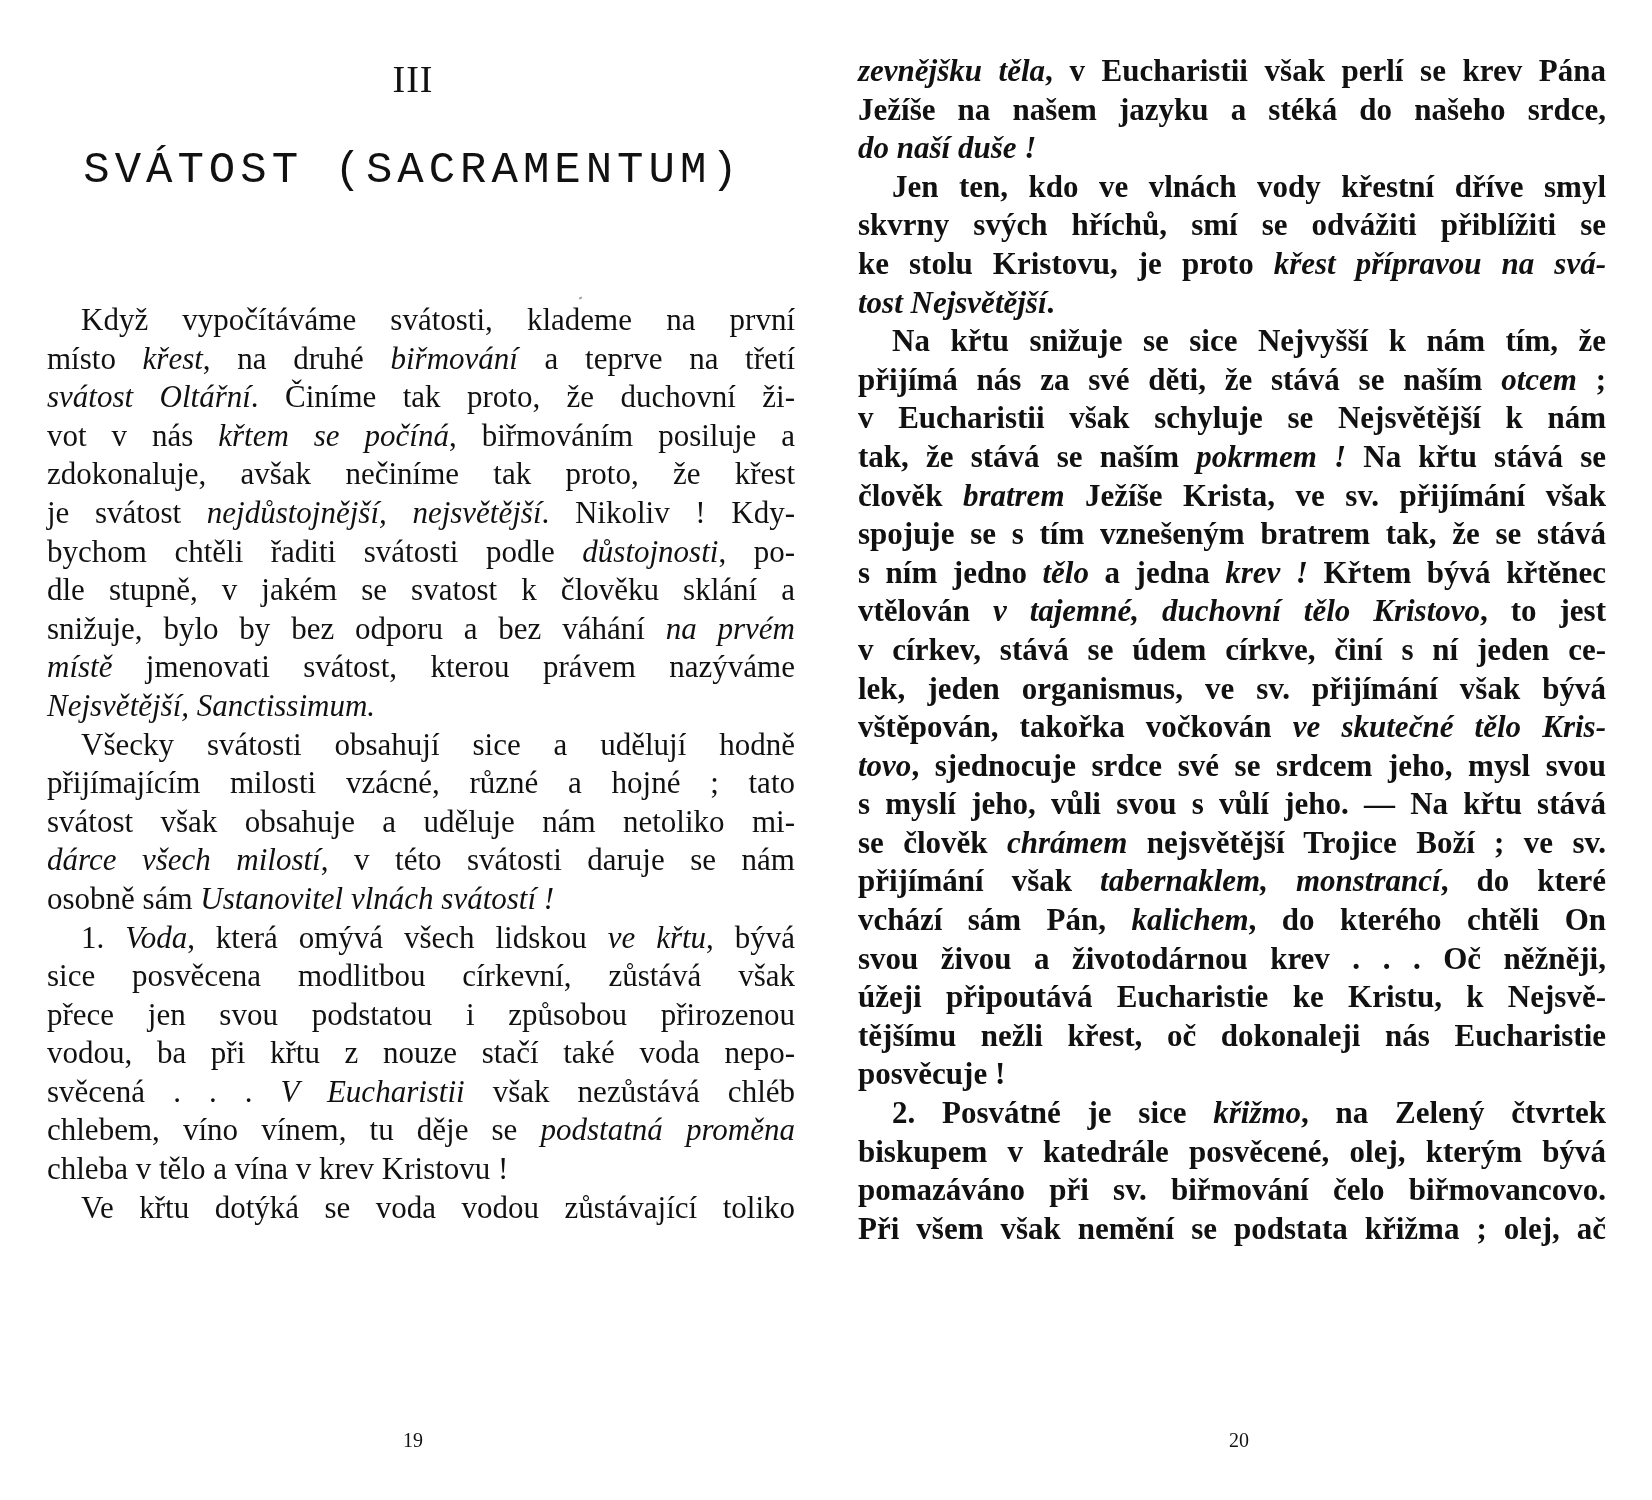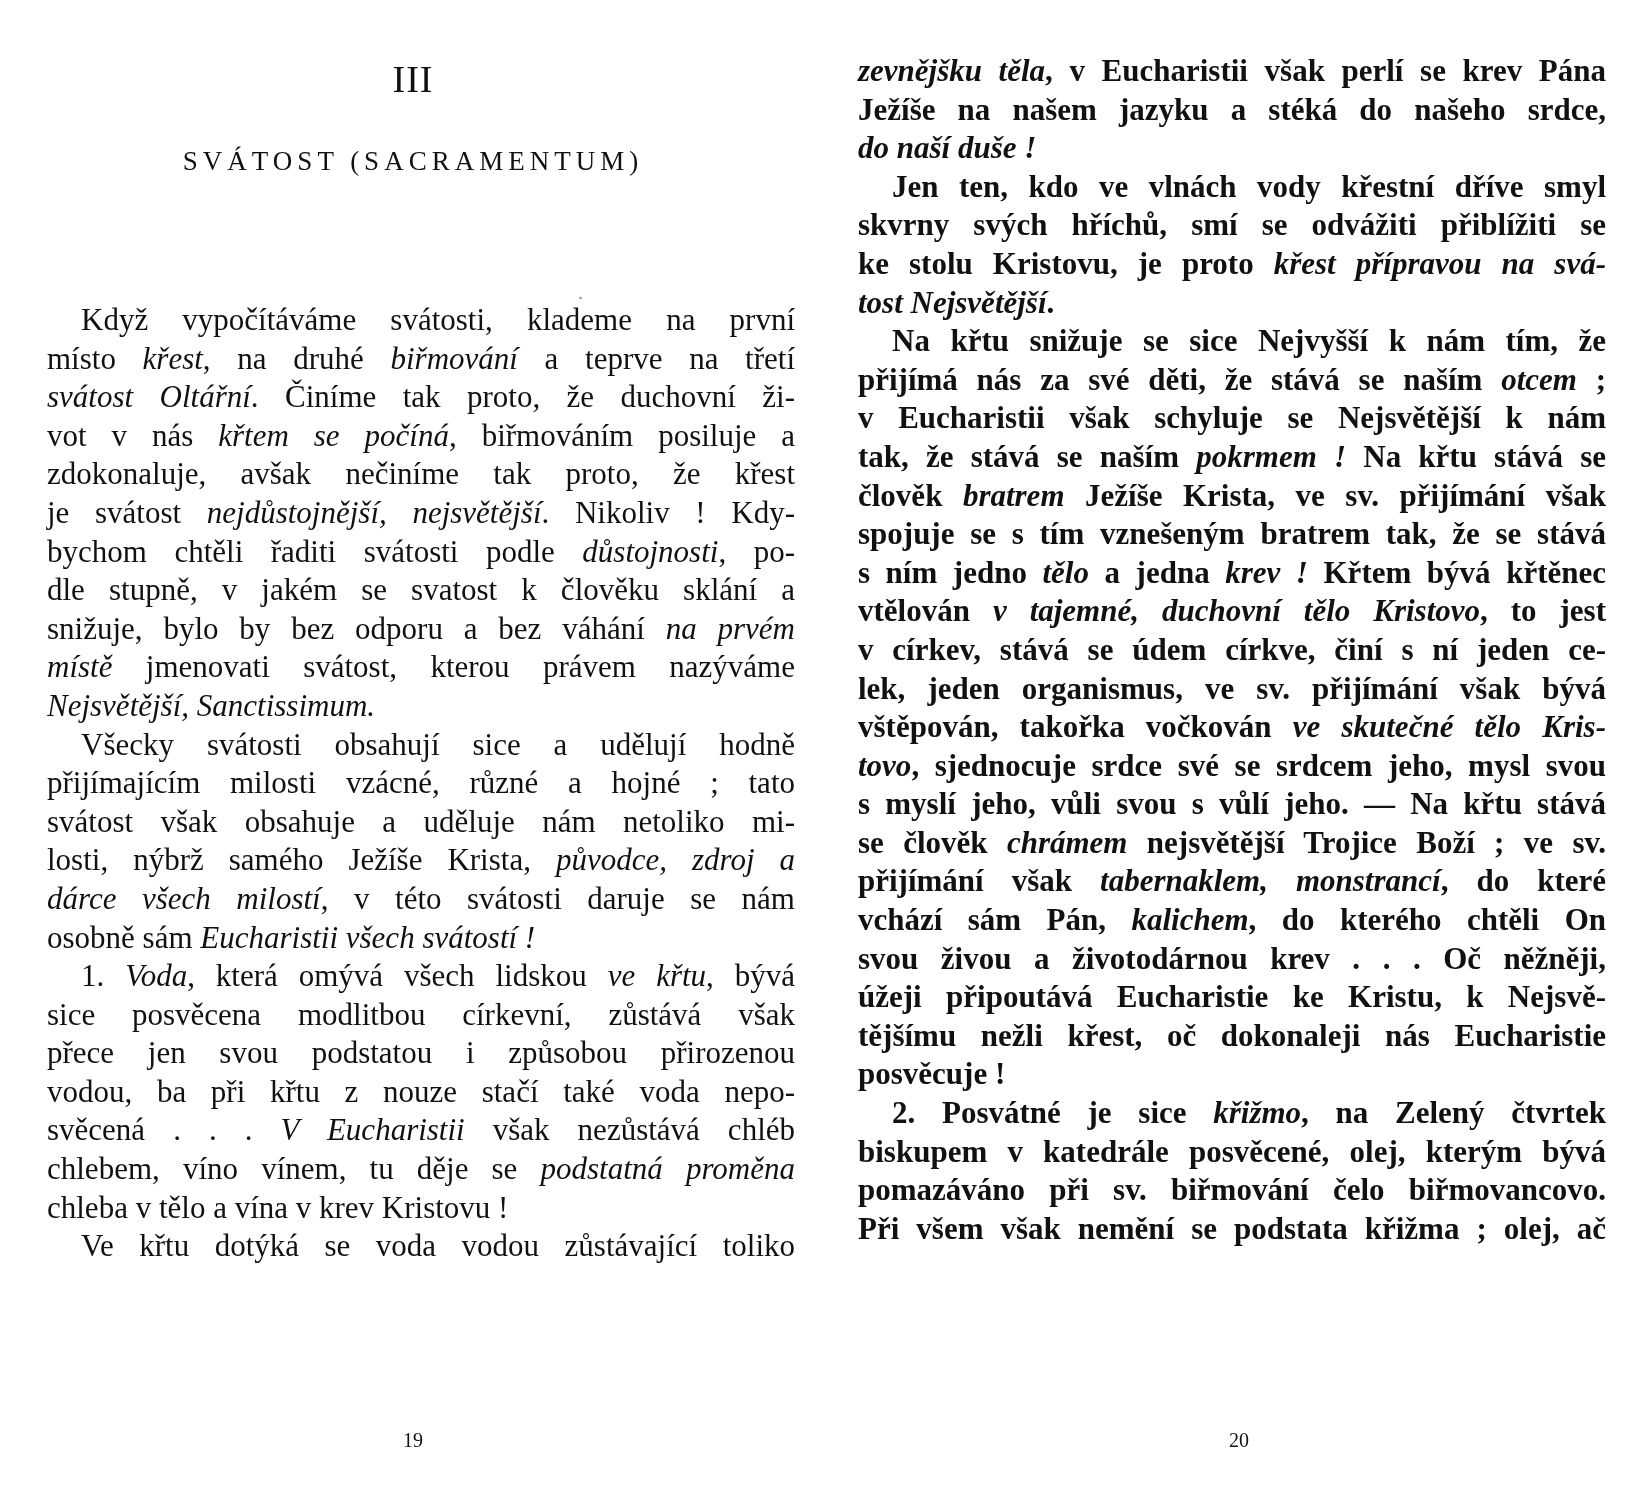--- a/index.html
+++ b/index.html
@@ -11,22 +11,23 @@
   .page { position: absolute; top: 8px; height: 1500px; }
   .page-left { left: 0; width: 826px; }
   .page-right { left: 826px; width: 826px; }
 
   .chapter-number {
     position: absolute; left: 0; width: 826px; top: 52px;
     text-align: center; font-size: 38px; letter-spacing: 1px; line-height: 1;
   }
   .chapter-title {
     position: absolute; left: 0; width: 826px; top: 140px;
-    text-align: center; font-size: 27px; letter-spacing: 5px; line-height: 1;
+    text-align: center; font-size: 44px; letter-spacing: 5px; line-height: 1;
     white-space: nowrap;
+    font-family: Liberation Mono, monospace;
   }
 
   .text-block {
     position: absolute;
     font-size: 31px;
     line-height: 38.6px;
   }
   .page-left .text-block { left: 47px; top: 293px; width: 748px; }
   .page-right .text-block { left: 32px; top: 44px; width: 748px; font-weight: bold; }
 
@@ -62,23 +63,22 @@
       <span class="line"><span>zdokonaluje, avšak nečiníme tak proto, že křest</span></span>
       <span class="line"><span>je svátost </span><i>nejdůstojnější, nejsvětější</i><span>. Nikoliv ! Kdy-</span></span>
       <span class="line"><span>bychom chtěli řaditi svátosti podle </span><i>důstojnosti</i><span>, po-</span></span>
       <span class="line"><span>dle stupně, v jakém se svatost k člověku sklání a</span></span>
       <span class="line"><span>snižuje, bylo by bez odporu a bez váhání </span><i>na prvém</i></span>
       <span class="line"><i>místě</i><span> jmenovati svátost, kterou právem nazýváme</span></span>
       <span class="line last"><i>Nejsvětější, Sanctissimum.</i></span>
       <span class="line indent"><span>Všecky svátosti obsahují sice a udělují hodně</span></span>
       <span class="line"><span>přijímajícím milosti vzácné, různé a hojné ; tato</span></span>
       <span class="line"><span>svátost však obsahuje a uděluje nám netoliko mi-</span></span>
-      <span class="line"><span>losti, nýbrž samého Ježíše Krista, </span><i>původce, zdroj a</i></span>
       <span class="line"><i>dárce všech milostí</i><span>, v této svátosti daruje se nám</span></span>
-      <span class="line last"><span>osobně sám </span><i>Eucharistii všech svátostí !</i></span>
+      <span class="line last"><span>osobně sám </span><i>Ustanovitel vlnách svátostí !</i></span>
       <span class="line indent"><span>1. </span><i>Voda</i><span>, která omývá všech lidskou </span><i>ve křtu</i><span>, bývá</span></span>
       <span class="line"><span>sice posvěcena modlitbou církevní, zůstává však</span></span>
       <span class="line"><span>přece jen svou podstatou i způsobou přirozenou</span></span>
       <span class="line"><span>vodou, ba při křtu z nouze stačí také voda nepo-</span></span>
       <span class="line"><span>svěcená . . . </span><i>V Eucharistii</i><span> však nezůstává chléb</span></span>
       <span class="line"><span>chlebem, víno vínem, tu děje se </span><i>podstatná proměna</i></span>
       <span class="line last"><span>chleba v tělo a vína v krev Kristovu !</span></span>
       <span class="line indent"><span>Ve křtu dotýká se voda vodou zůstávající toliko</span></span>
     </div>
   <div class="page-number">19</div>

